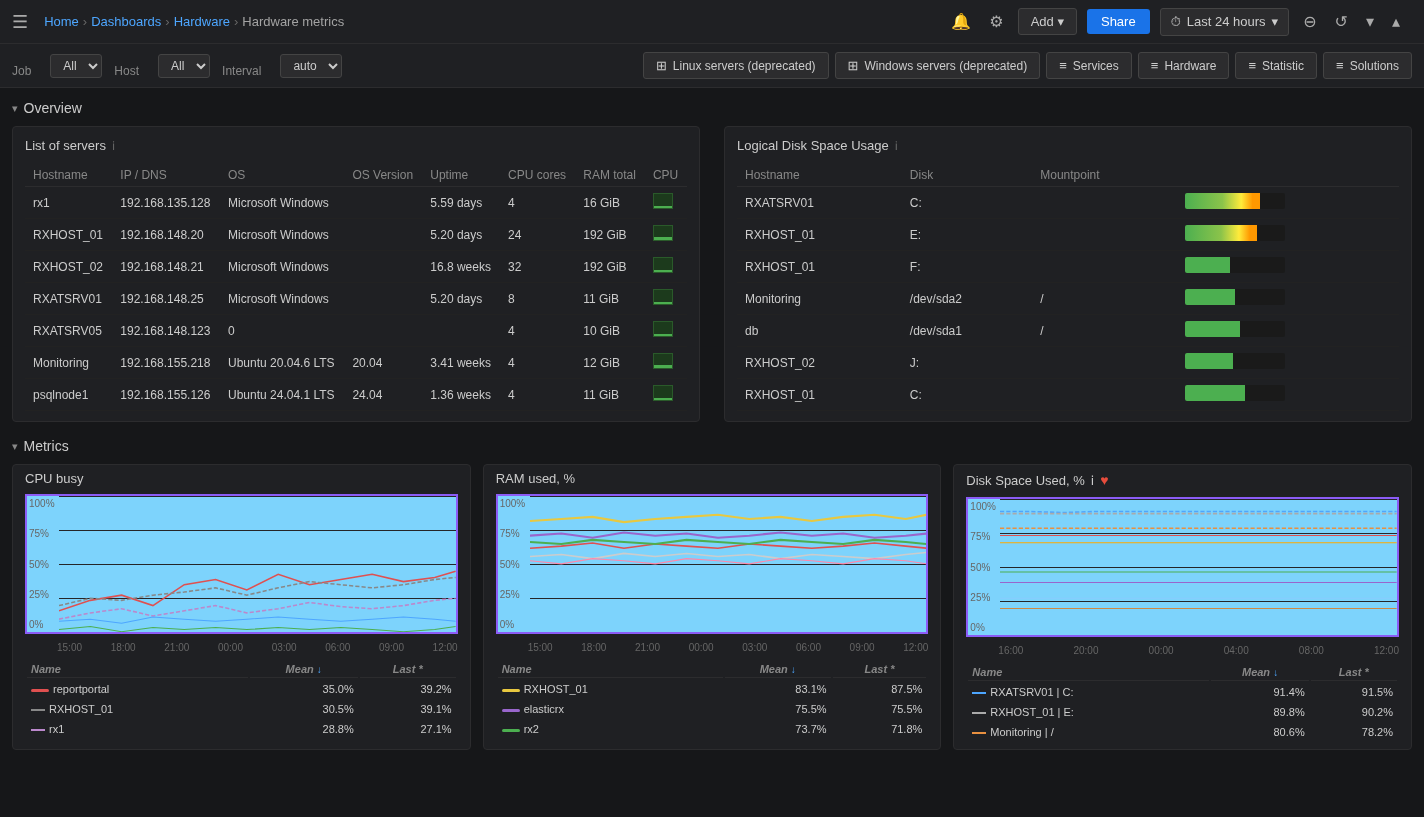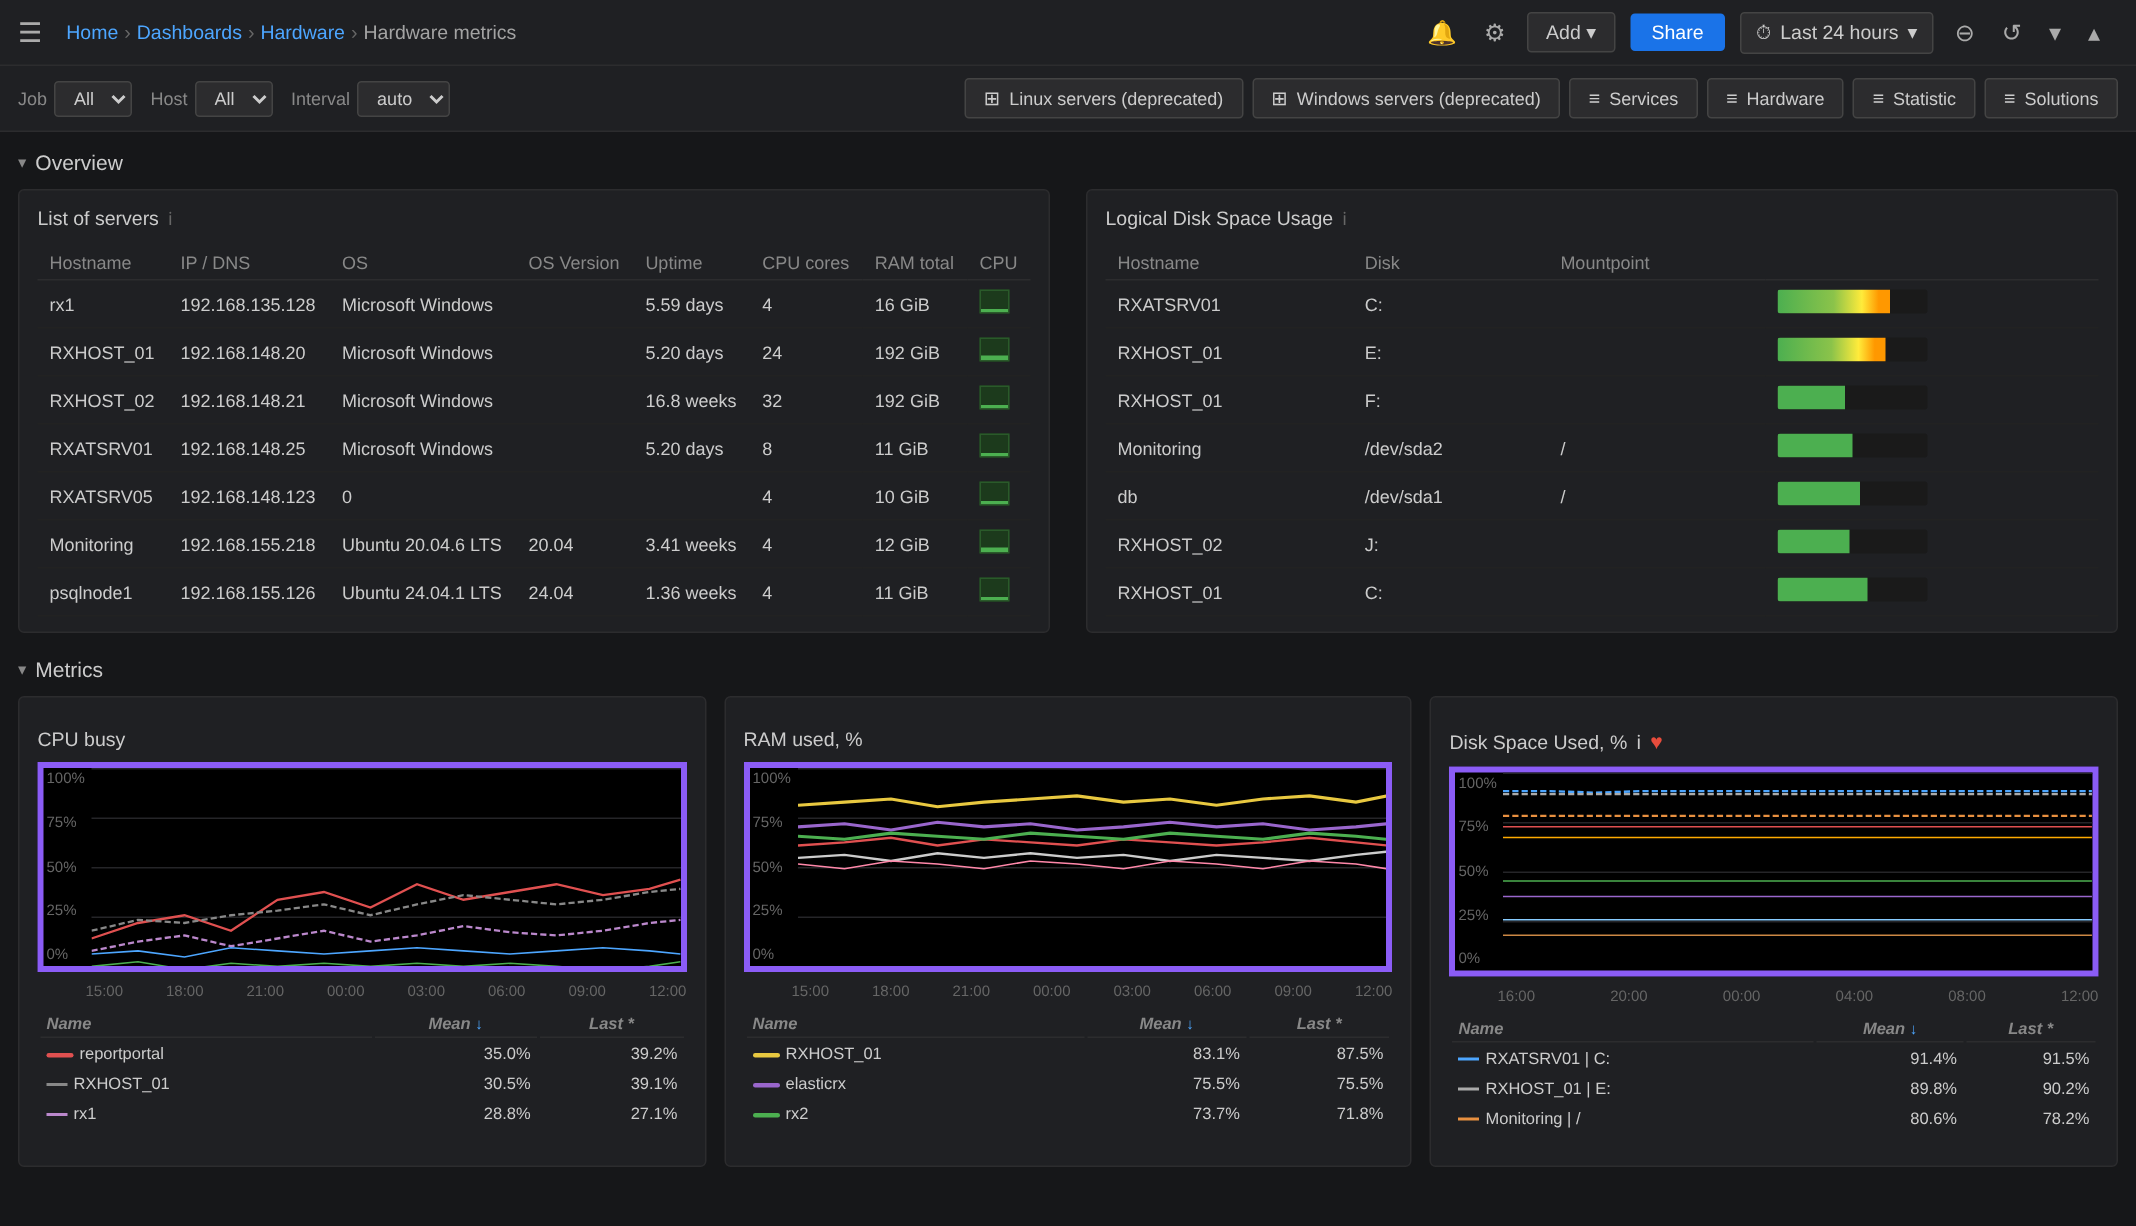--- a/index.html
+++ b/index.html
@@ -88,22 +88,22 @@
       display: flex;
       align-items: center;
       background: #1f2023;
       padding: 8px 12px;
       border-bottom: 1px solid #2c2c2e;
       gap: 12px;
       flex-wrap: wrap;
     }
     .filter-group {
       display: flex;
-      align-items: center;
-      gap: 5px;
+      align-items: flex-end;
+      gap: 19px;
     }
     .filter-label {
       color: #888;
       font-size: 12px;
     }
     .filter-select {
       background: #2c2c2e;
       border: 1px solid #444;
       color: #ccc;
       padding: 3px 8px;
@@ -229,36 +229,36 @@
       gap: 12px;
     }
     @media (max-width: 1100px) {
       .metrics-grid { grid-template-columns: 1fr; }
     }
 
     .chart-panel {
       background: #1f2023;
       border: 1px solid #2c2c2e;
       border-radius: 4px;
-      padding: 20px 12px;
+      padding: 6px 12px;
     }
     .chart-title {
       font-size: 13px;
       color: #ccc;
       margin-bottom: 8px;
       display: flex;
       align-items: center;
       gap: 6px;
     }
     .chart-area {
       position: relative;
       width: 100%;
       height: 140px;
-      background: #000000;
-      border: 4px solid #8b5cf6;
+      background: #7dd3fc;
+      border: 2px solid #8b5cf6;
       margin-bottom: 8px;
       overflow: hidden;
     }
     .chart-y-labels {
       position: absolute;
       left: 0;
       top: 0;
       height: 100%;
       display: flex;
       flex-direction: column;

